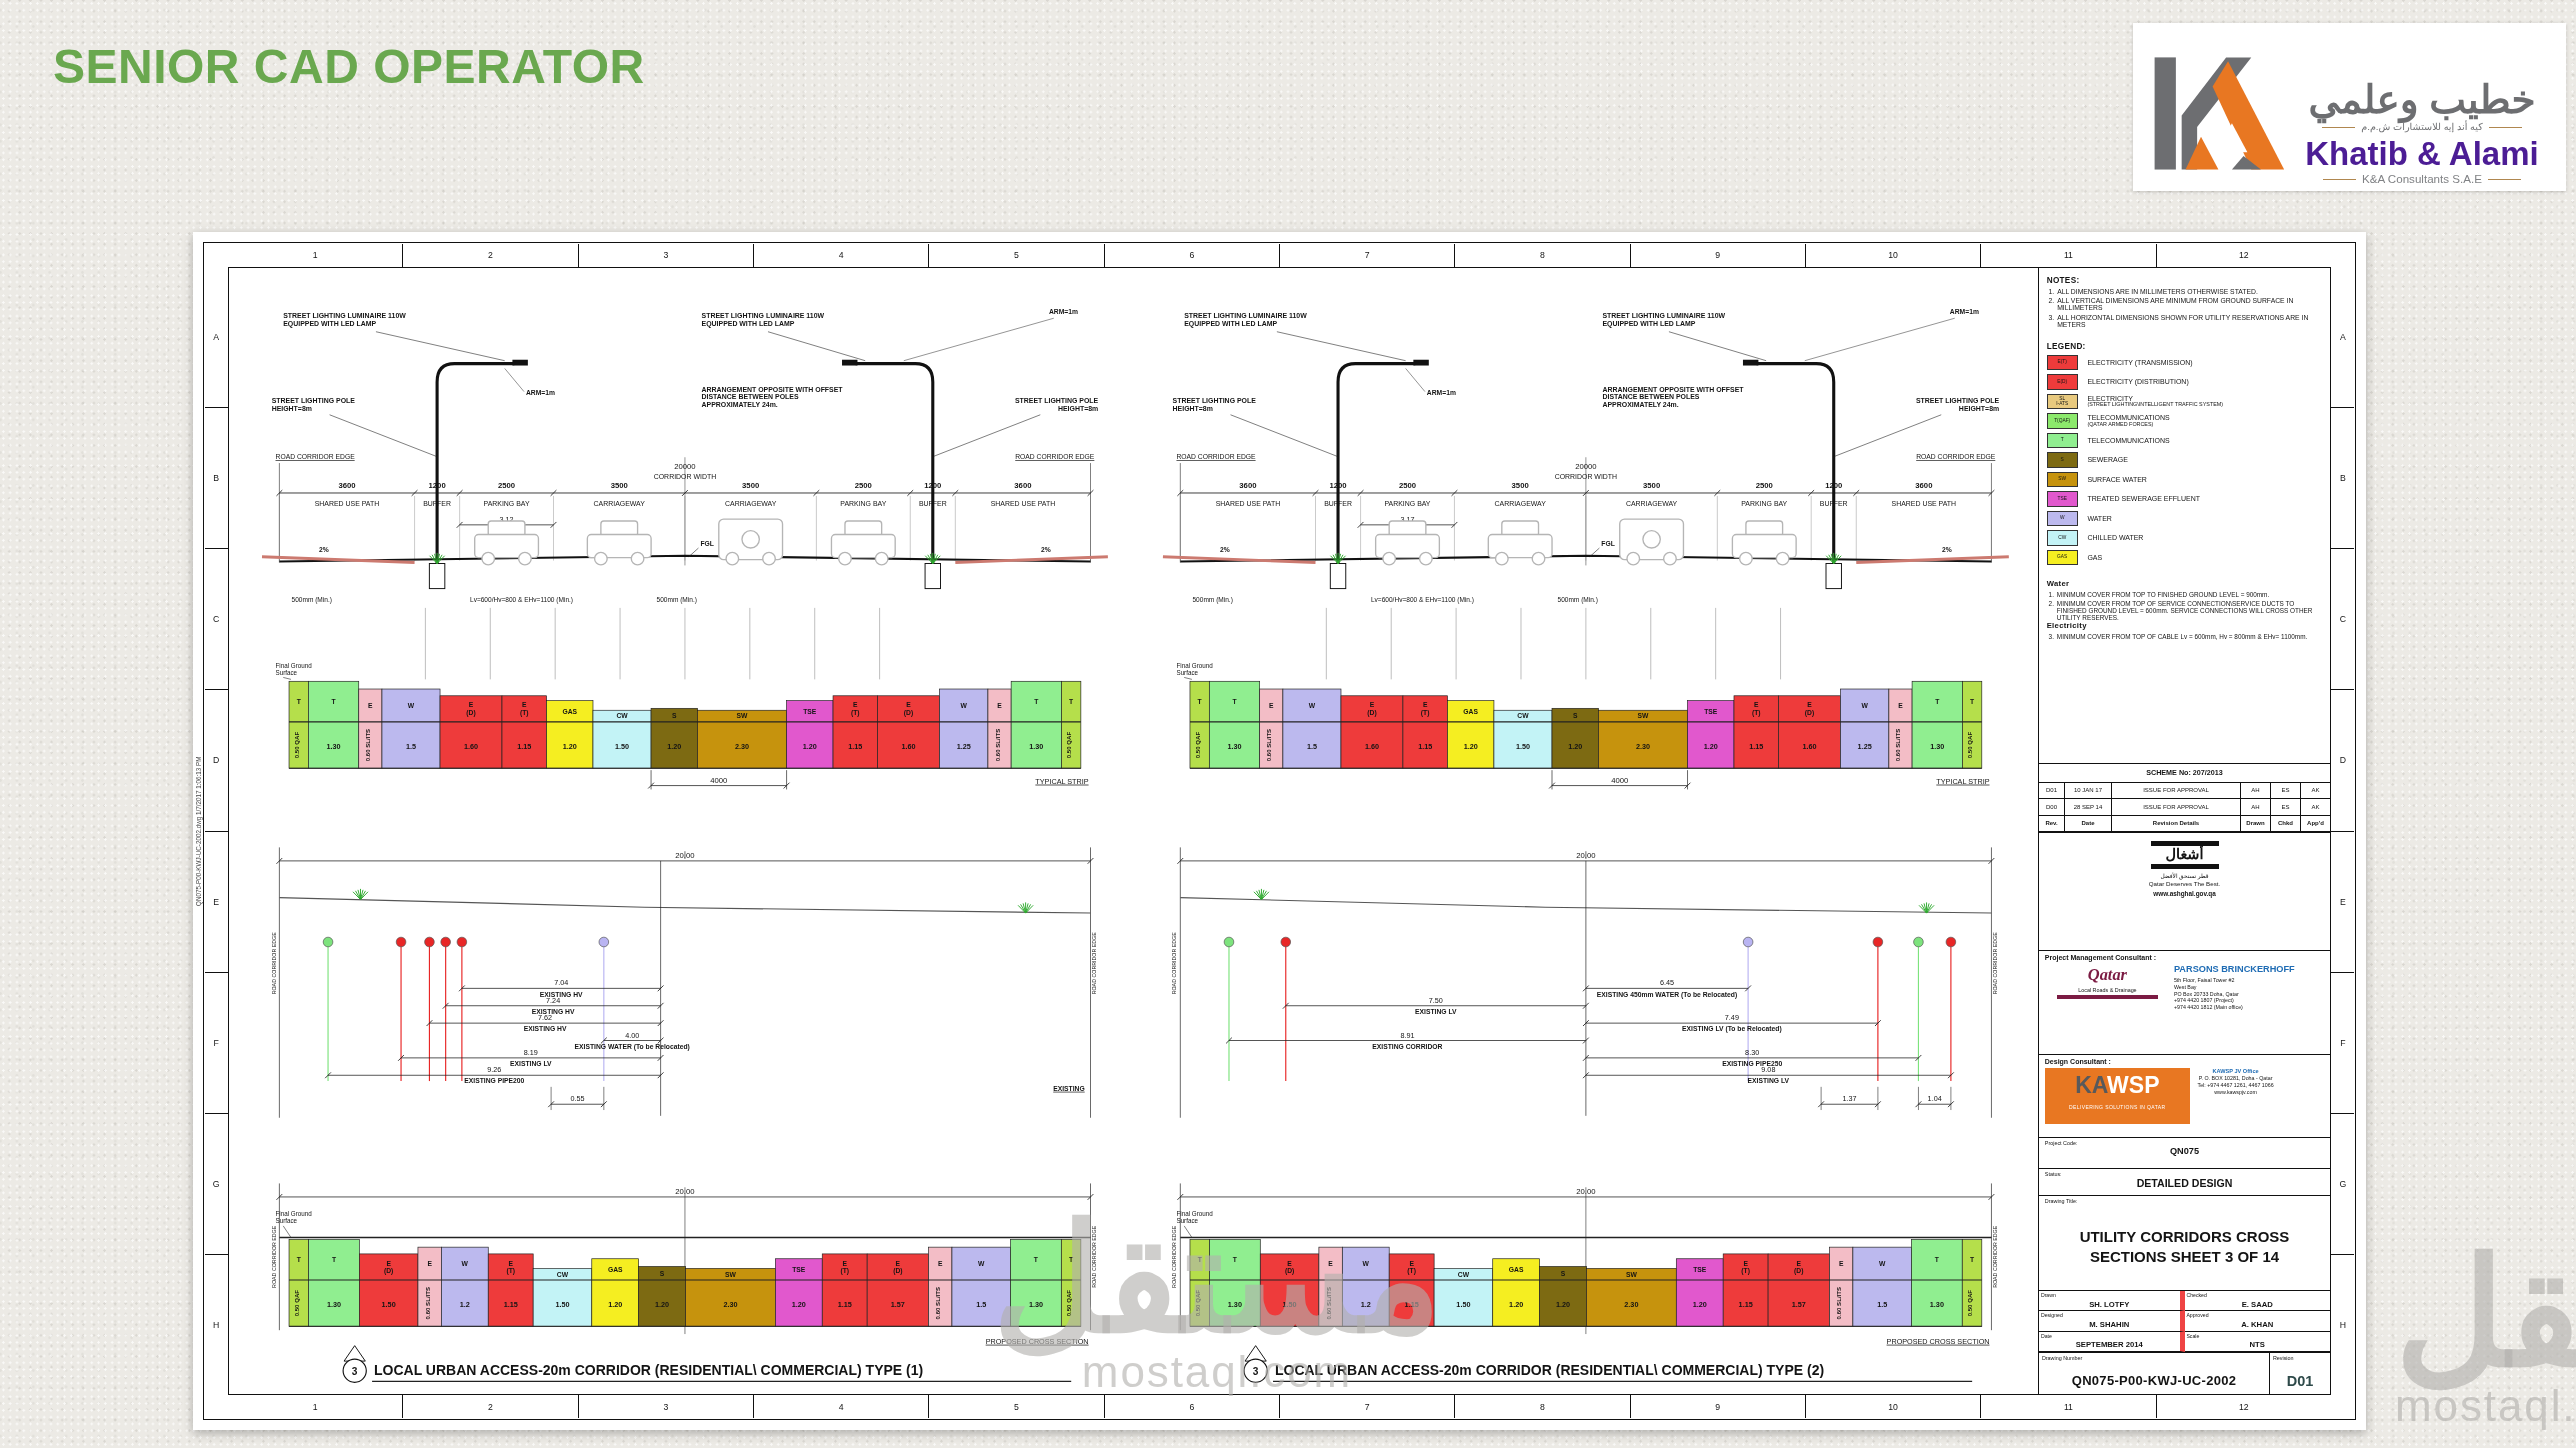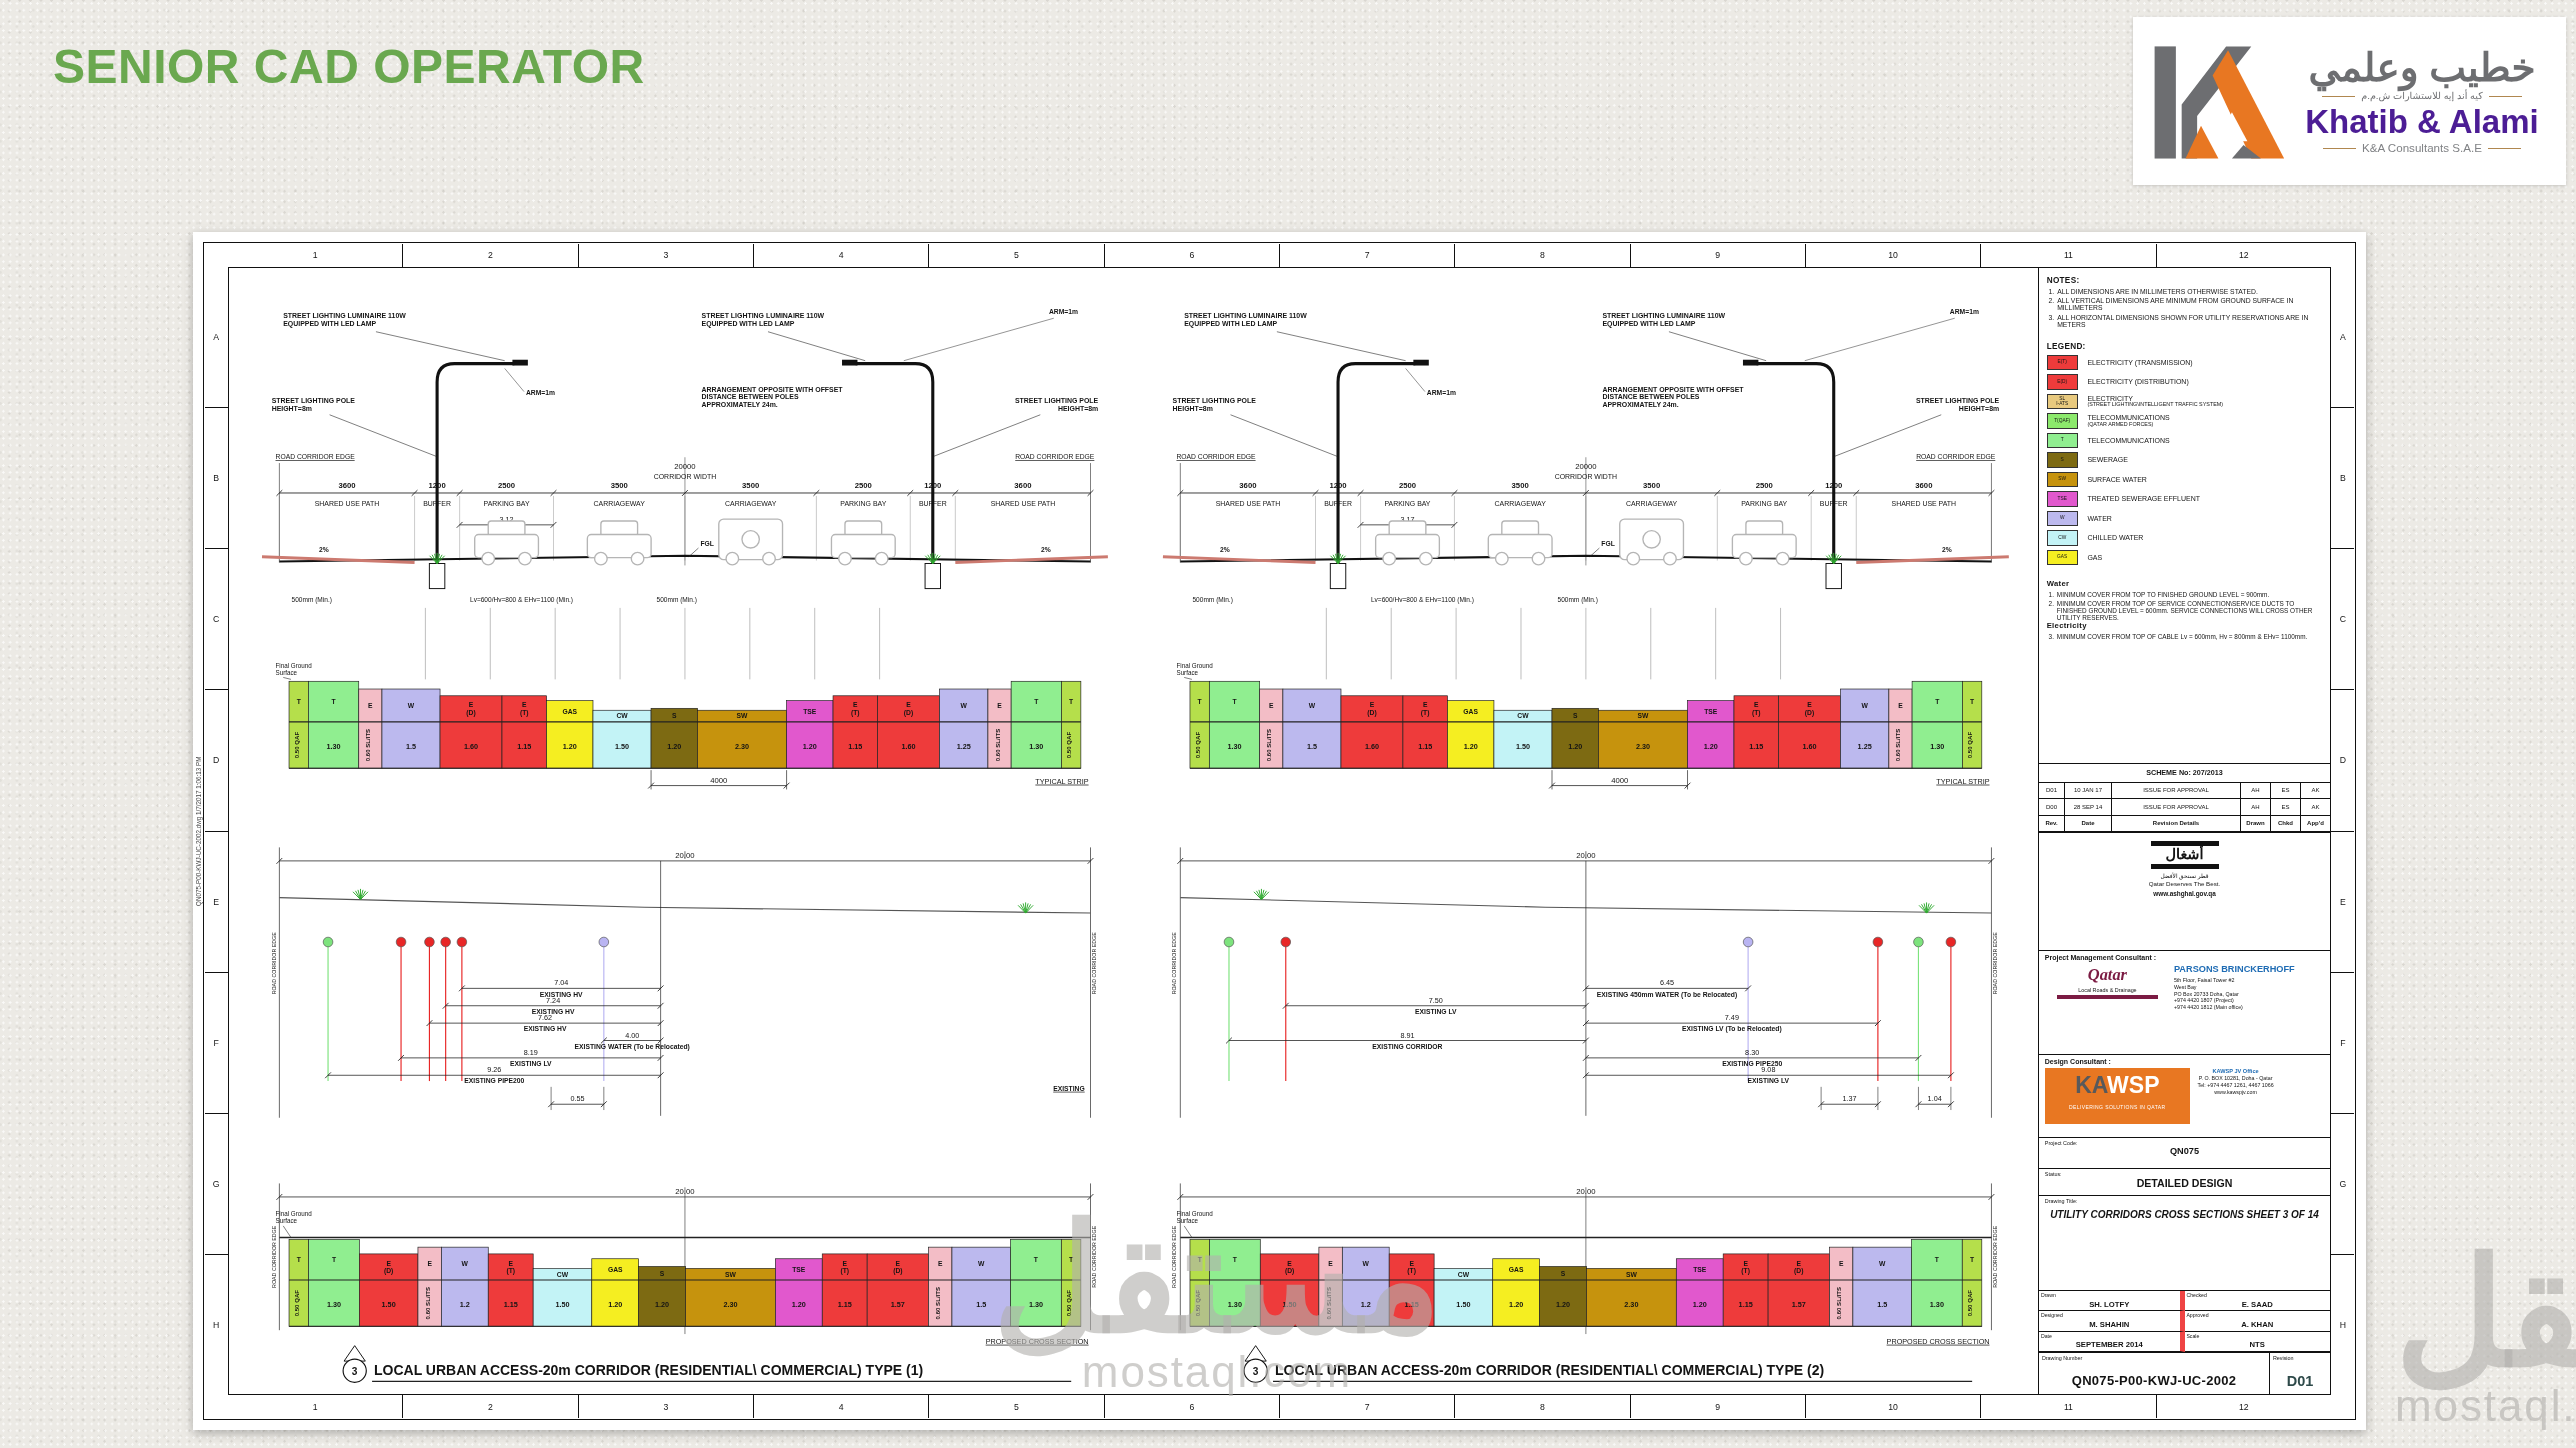--- a/index.html
+++ b/index.html
@@ -8,22 +8,22 @@
     background-image:
       radial-gradient(rgba(255,255,255,.7) 1px, transparent 1.3px),
       radial-gradient(rgba(175,172,164,.30) 1px, transparent 1.4px),
       radial-gradient(rgba(190,188,180,.22) 1.2px, transparent 1.5px);
     background-size:6.8px 6.8px, 10.6px 10.6px, 16.4px 16.4px;
     background-position:0 0, 3.9px 5.8px, 8.7px 1.9px;
     font-family:"Liberation Sans", sans-serif;color:#141414;}
   .page-title{position:absolute;left:53px;top:39px;font-size:48px;font-weight:bold;
     letter-spacing:0.5px;color:#6aa84f;margin:0;}
   
-  .logo-card{position:absolute;left:2133px;top:17px;width:433px;height:168px;background:#fff;
-    box-shadow:0 1px 3.9px rgba(0,0,0,.18);display:flex;align-items:center;padding:5.8px 9.7px;box-sizing:border-box;}
+  .logo-card{position:absolute;left:2133px;top:23px;width:433px;height:168px;background:#fff;
+    box-shadow:0 1px 3.9px rgba(0,0,0,.18);display:flex;align-items:flex-end;padding:5.8px 9.7px;box-sizing:border-box;}
   .logo-mark{width:145px;height:145px;flex:0 0 auto;}
   .logo-texts{flex:1;text-align:center;line-height:1.05;}
   .logo-ar-title{font-size:39px;color:#6d6e71;font-weight:bold;}
   .logo-ar-sub{font-size:9.7px;color:#6d6e71;margin-top:1.9px;}
   .logo-name{font-size:33px;color:#4c1d95;font-weight:bold;margin-top:3.9px;}
   .logo-sub{font-size:11.6px;color:#808285;margin-top:1.9px;}
   .rule{display:inline-block;vertical-align:middle;width:33px;height:1px;background:#b0874f;margin:0 5.8px;}
   
   .sheet{position:absolute;left:193px;top:232px;width:2173px;height:1198px;background:#fff;
     box-shadow:0 2.9px 9.7px rgba(0,0,0,.28);}
@@ -97,21 +97,21 @@
   .kawsp .tag{font-size:5px;letter-spacing:0.4px;margin-top:7.7px;}
   .kawsp-addr{font-size:5.3px;padding-left:7.7px;white-space:pre-line;line-height:1.3;}
   .kawsp-addr .first{color:#1f6cb4;font-weight:bold;font-size:5.6px;}
   .tb-pname{border-top:1.9px solid #111;height:97px;padding:1.9px 5.8px;box-sizing:border-box;}
   .proj-name{font-size:14px;font-weight:bold;text-align:center;margin-top:3.9px;line-height:1.25;}
   .tb-pcode,.tb-status{border-top:1.9px solid #111;padding:1.9px 5.8px;box-sizing:border-box;}
   .tb-pcode{height:31px;}.tb-status{height:27px;}
   .center-bold-sm{font-size:9.2px;font-weight:bold;text-align:center;}
   .center-bold-md{font-size:10.6px;font-weight:bold;text-align:center;}
   .tb-dtitle{border-top:1.9px solid #111;height:95px;padding:1.9px 5.8px;box-sizing:border-box;}
-  .draw-title{font-size:10px;font-weight:bold;text-align:center;margin-top:4px;line-height:1.3;font-style:italic;}
+  .draw-title{font-size:15px;font-weight:bold;text-align:center;margin-top:23px;line-height:1.3;}
   .tb-sign{border-top:1.9px solid #111;display:grid;grid-template-columns:1fr 1fr;}
   .sign-cell{border-right:5px solid #ef4444;border-bottom:1px solid #111;height:19.3px;position:relative;}
   .sign-cell:nth-child(2n){border-right:none;}
   .sign-label{position:absolute;left:1.9px;top:1px;font-size:5.2px;}
   .sign-value{position:absolute;left:0;right:0;bottom:1.9px;text-align:center;font-size:7.7px;font-weight:bold;}
   .tb-num{border-top:1px solid #111;height:41px;display:flex;}
   .num-left{flex:1;position:relative;}
   .num-rev{width:60px;border-left:1px solid #111;position:relative;}
   .num-label{position:absolute;left:2.9px;top:1.9px;font-size:5.4px;}
   .num-value{position:absolute;left:0;right:0;bottom:5.8px;text-align:center;font-size:13px;font-weight:bold;letter-spacing:0.3px;}

